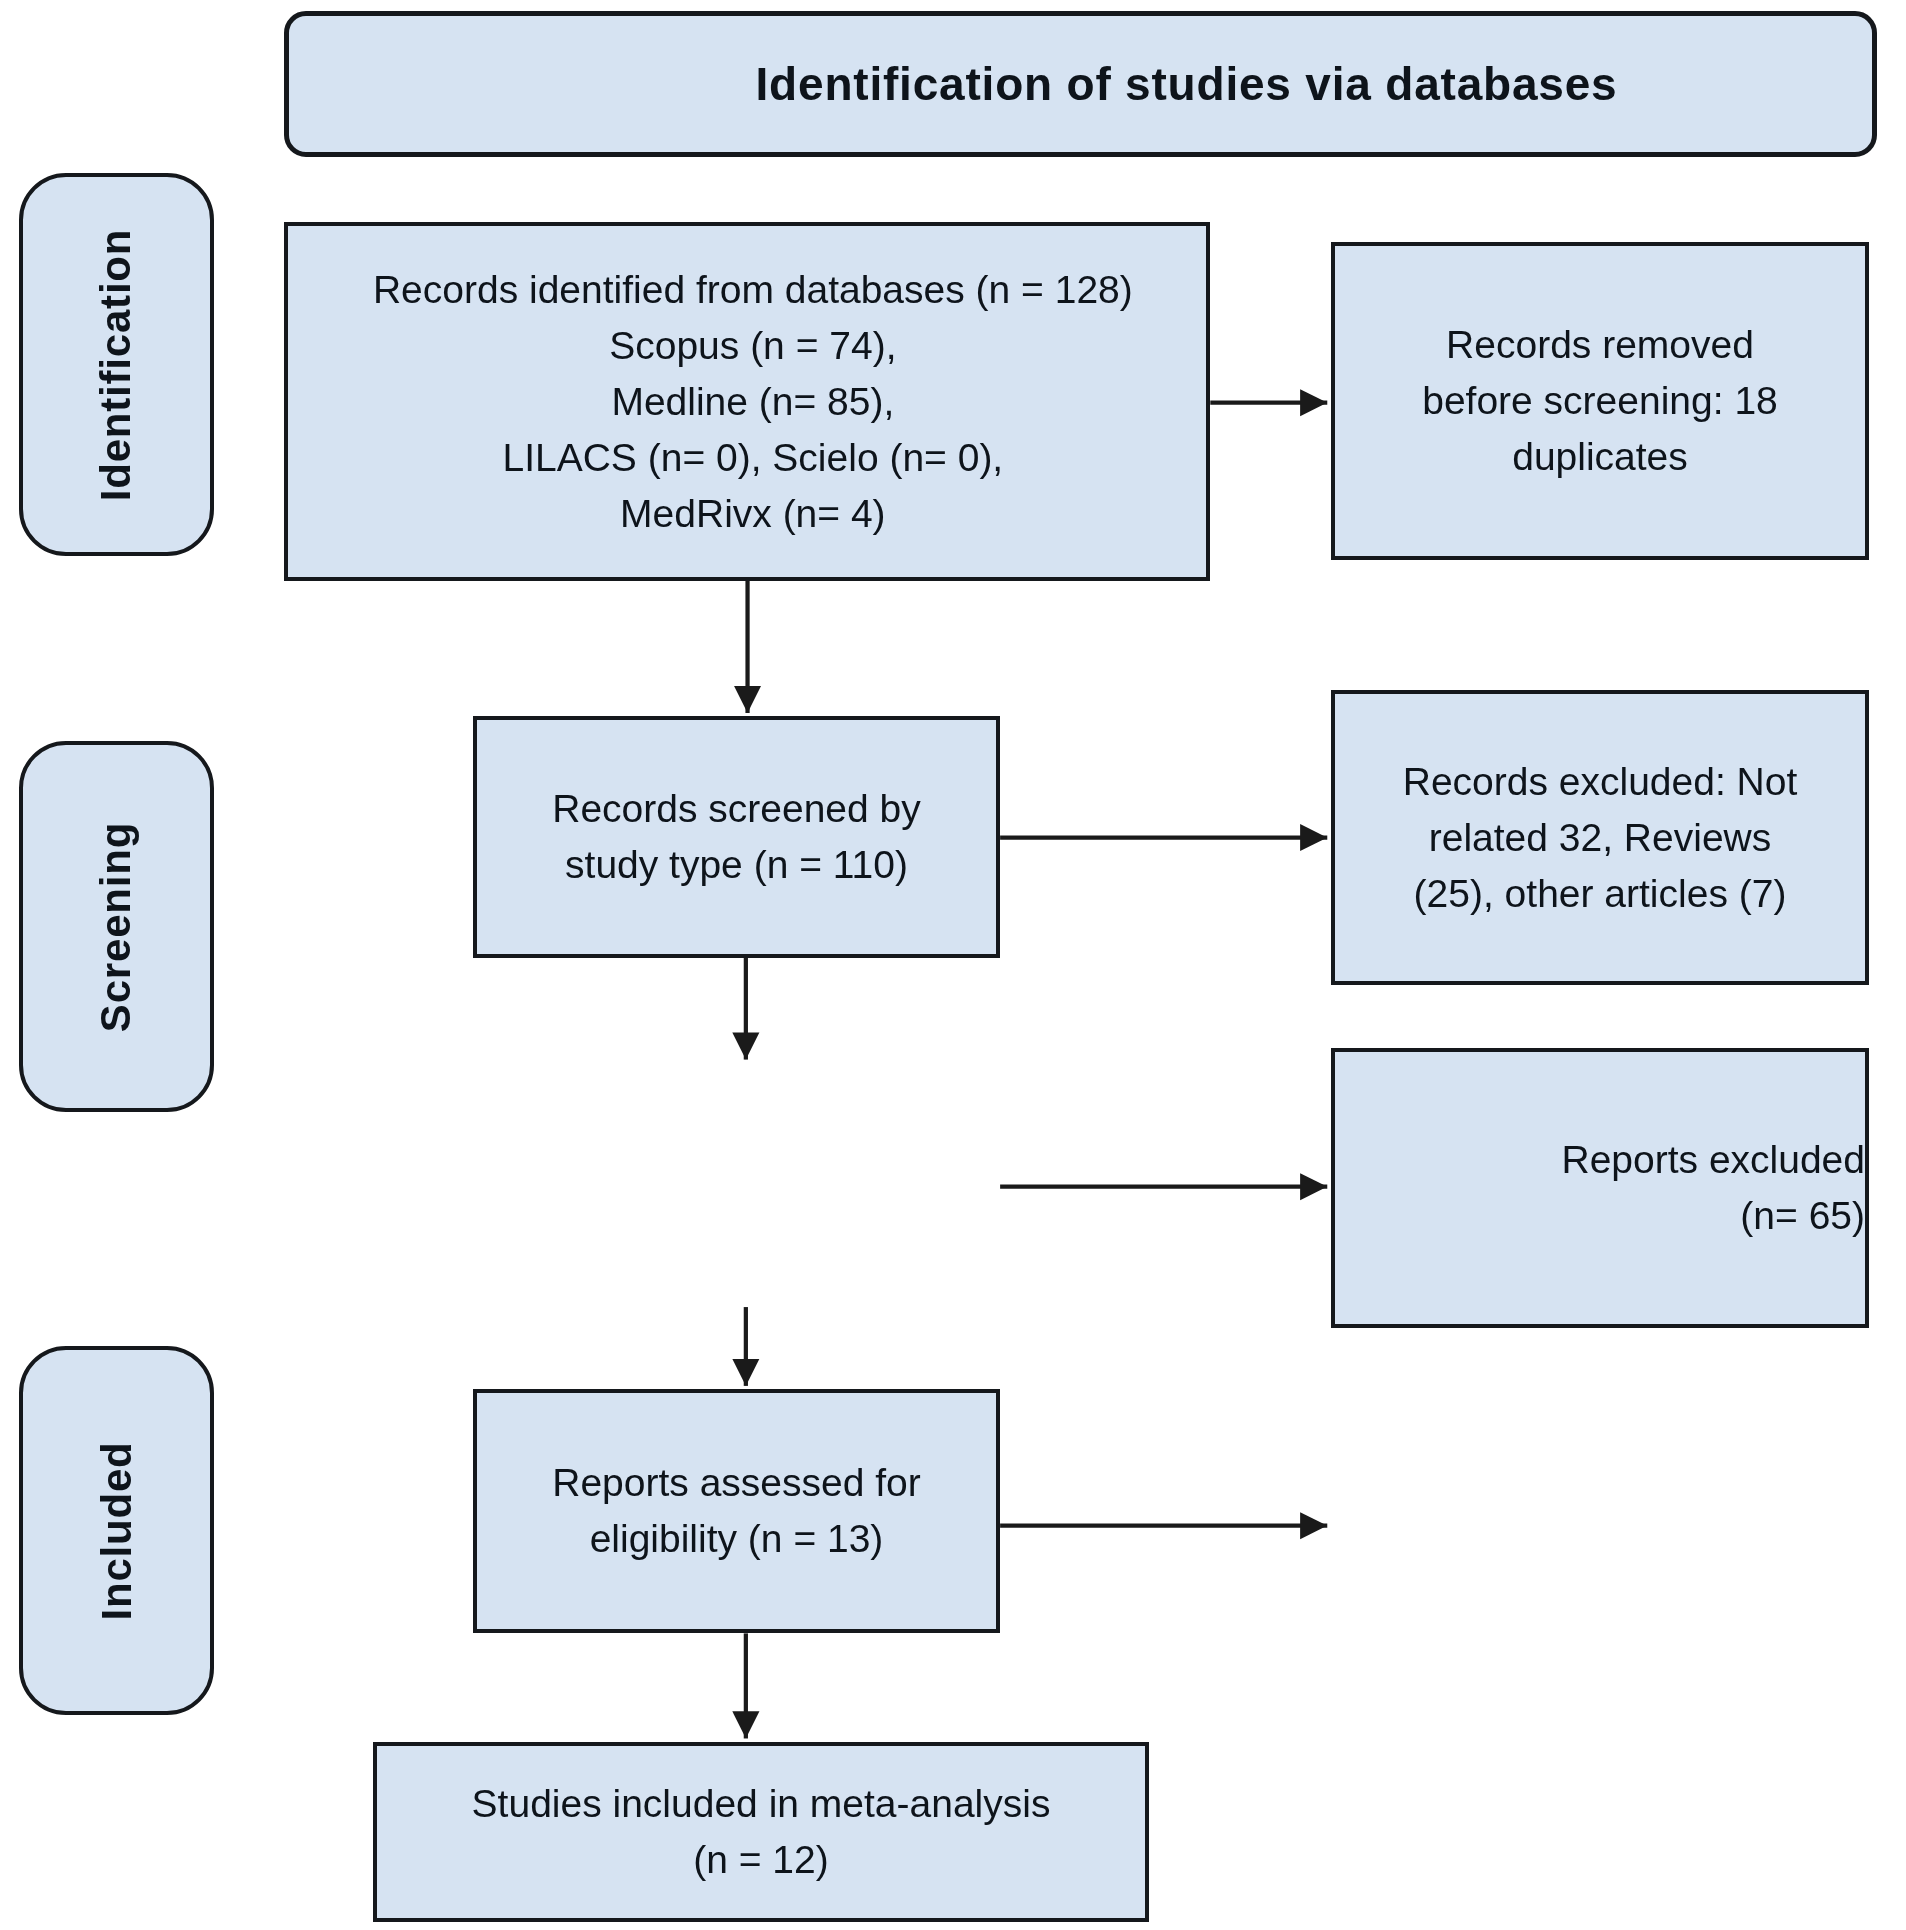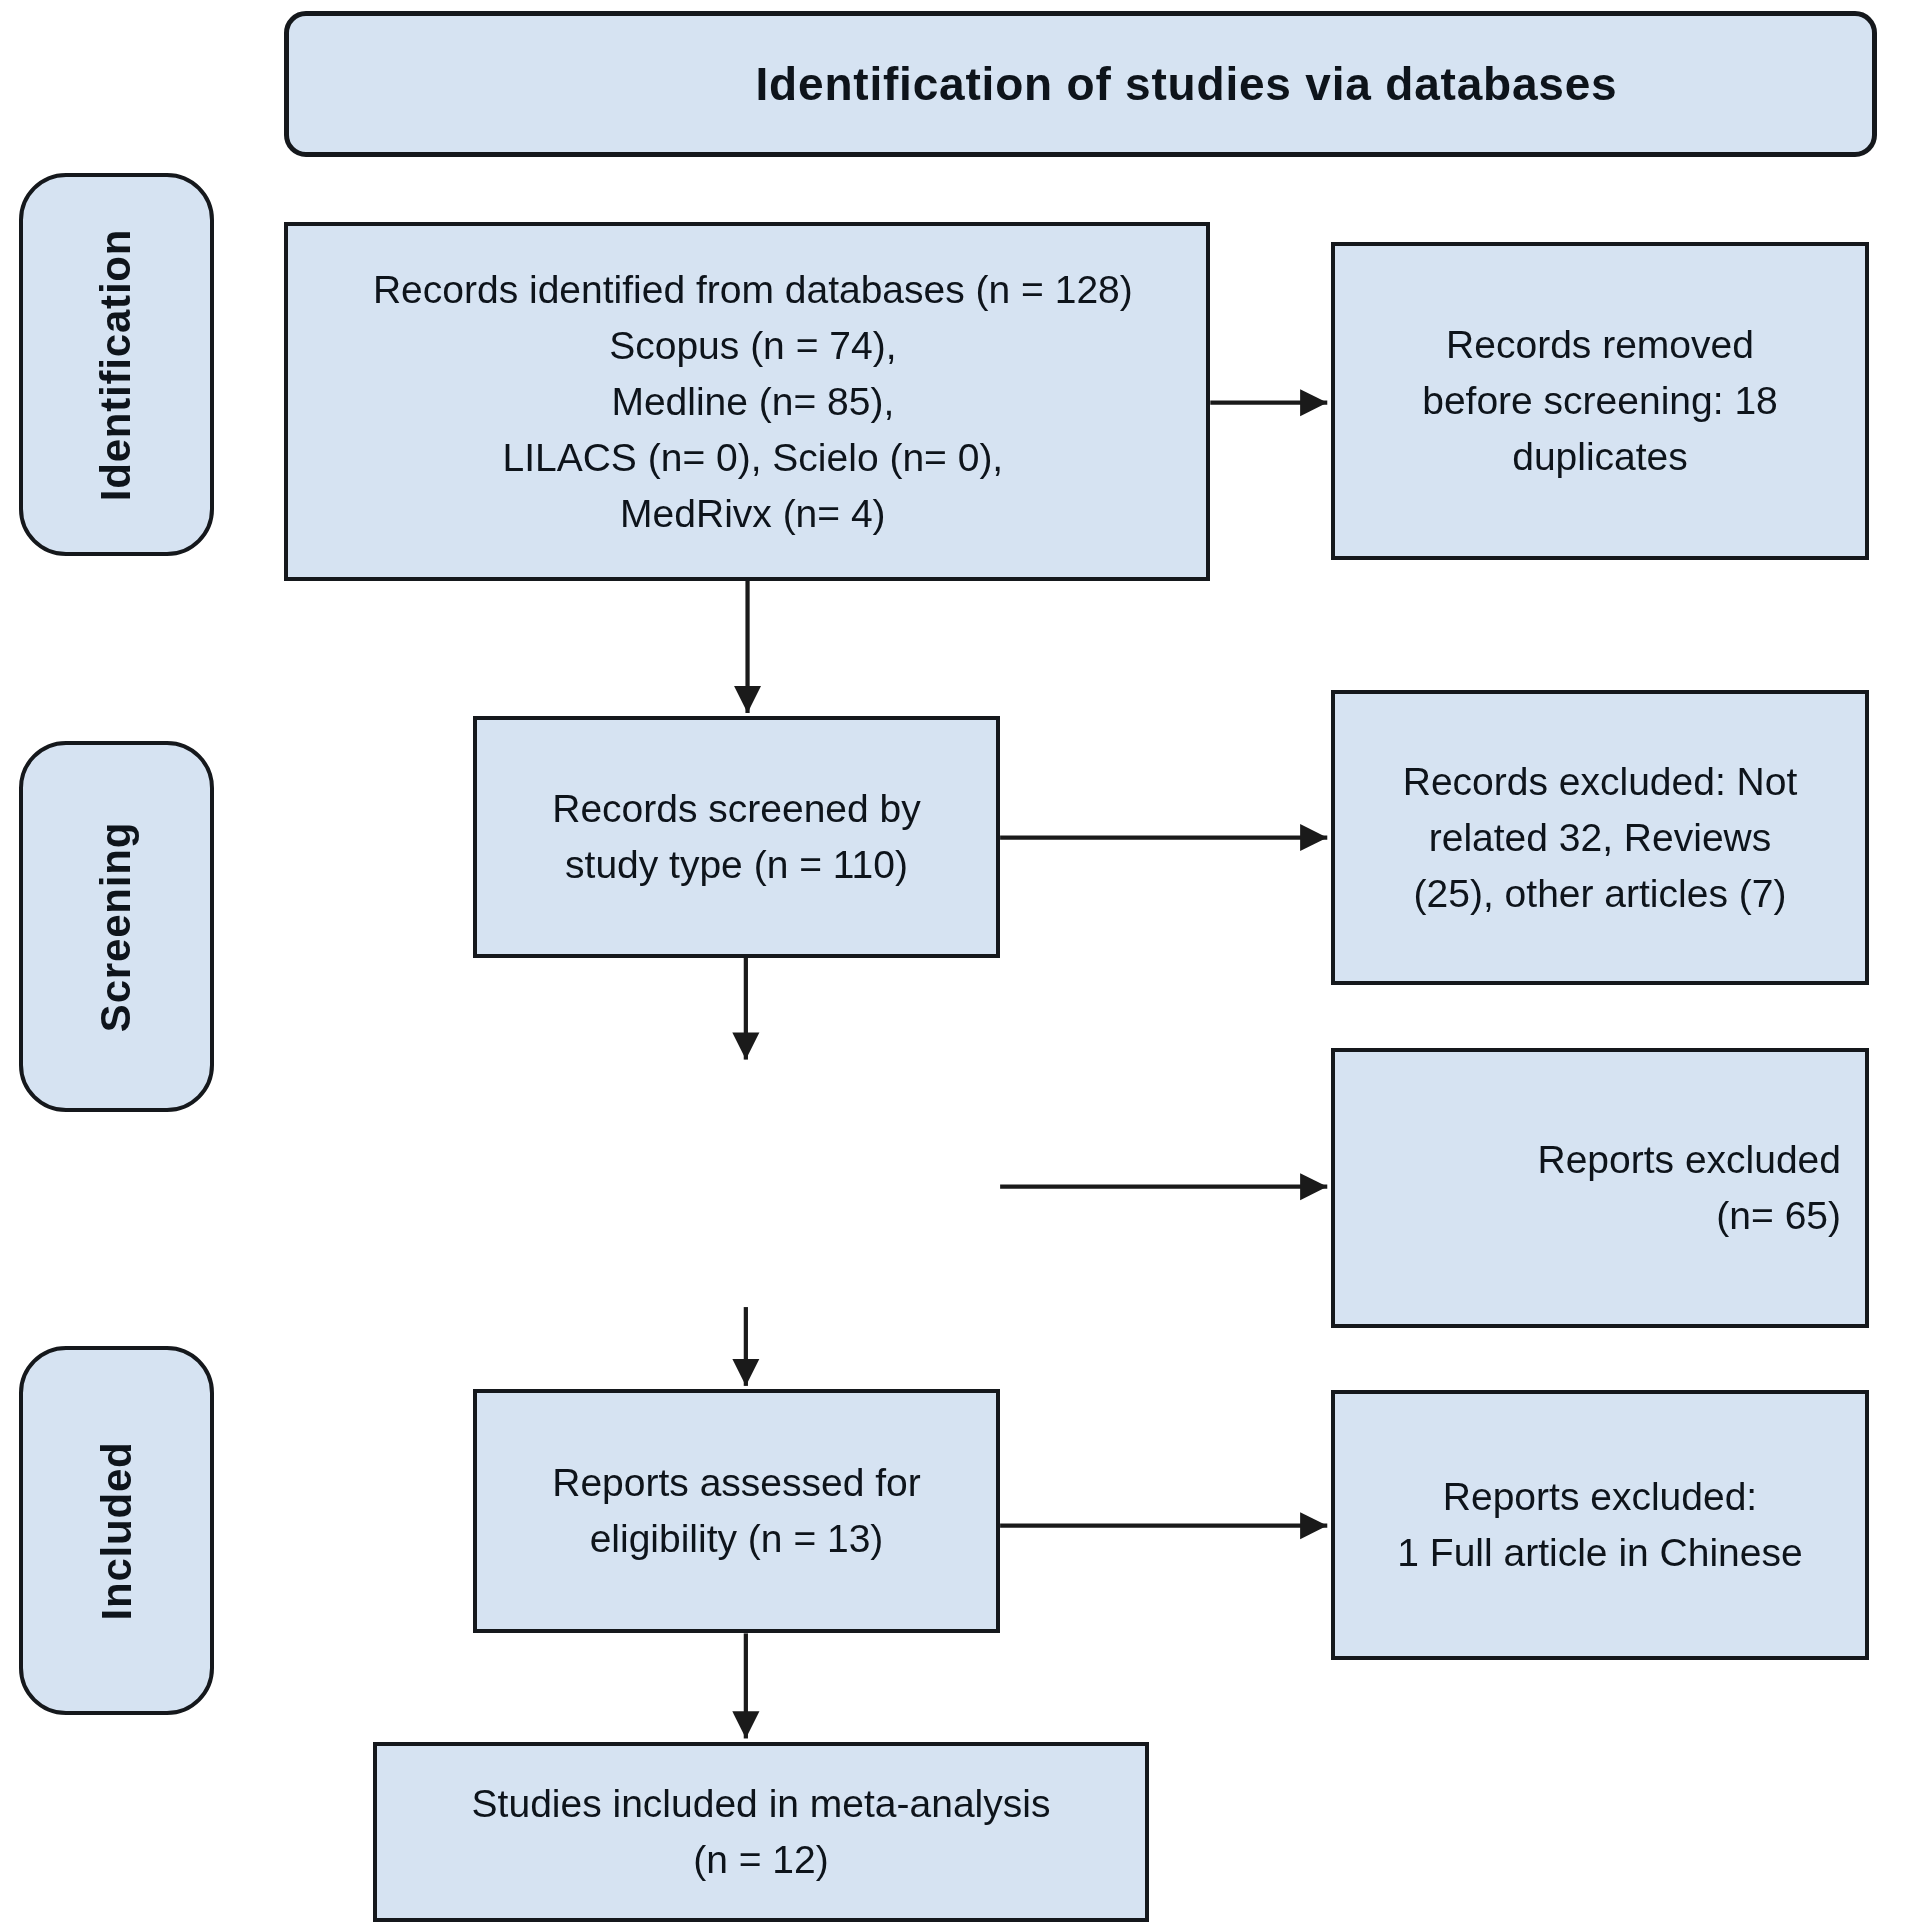--- a/index.html
+++ b/index.html
@@ -41,21 +41,21 @@
     transform: rotate(-90deg); white-space: nowrap;
     font-size: 42px; font-weight: bold; letter-spacing: 0.8px;
   }
   .rail-identification { top: 173px; height: 383px; }
   .rail-screening { top: 741px; height: 371px; }
   .rail-included { top: 1346px; height: 369px; }
   .flowbox {
     display: flex; flex-direction: column; justify-content: center;
     font-size: 39px; line-height: 56px;
   }
-  .centered { align-items: center; text-align: center; padding: 0 24px; }
+  .centered { align-items: center; text-align: center; padding: 0 0; }
   .leftalign { align-items: center; text-align: left; padding: 0 20.3px 0 32px; }
   .box-identified { left: 284px; top: 222px; width: 926px; height: 359px; }
   .box-screened-type { left: 473px; top: 716px; width: 527px; height: 242px; }
   .box-screened-title { left: 473px; top: 1063px; width: 527px; height: 244px; }
   .box-assessed { left: 473px; top: 1389px; width: 527px; height: 244px; }
   .box-included { left: 373px; top: 1742px; width: 776px; height: 180px; text-align: center; }
   .box-removed { left: 1331px; top: 242px; width: 538px; height: 318px; }
   .box-records-excluded { left: 1331px; top: 690px; width: 538px; height: 295px; }
   .box-reports-excluded { left: 1331px; top: 1048px; width: 538px; height: 280px; align-items: flex-end; }
   .box-reports-excluded-full { left: 1331px; top: 1390px; width: 538px; height: 270px; }
@@ -131,19 +131,15 @@
     <div>Records excluded: Not</div>
     <div>related 32, Reviews</div>
     <div>(25), other articles (7)</div>
   </div>
 
   <div class="abs panel flowbox centered box-reports-excluded">
     <div>Reports excluded</div>
     <div>(n= 65)</div>
   </div>
 
-  <div class="abs panel flowbox centered box-reports-excluded-full">
-    <div>Reports excluded:</div>
-    <div>1 Full article in Chinese</div>
-  </div>
 
 </div>
 
 
 </body></html>

